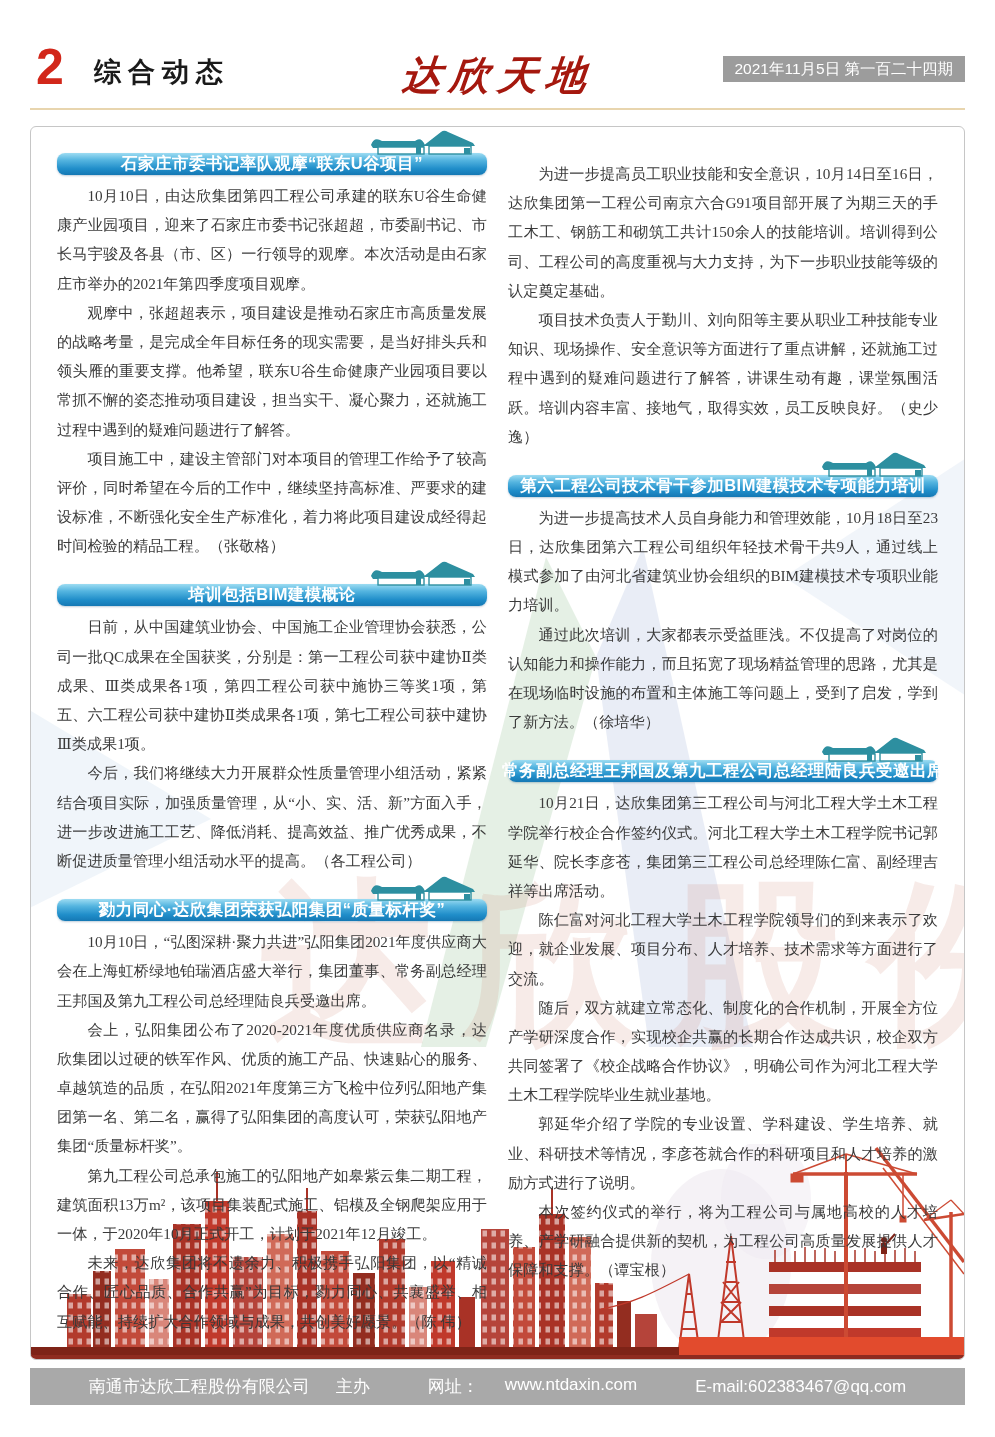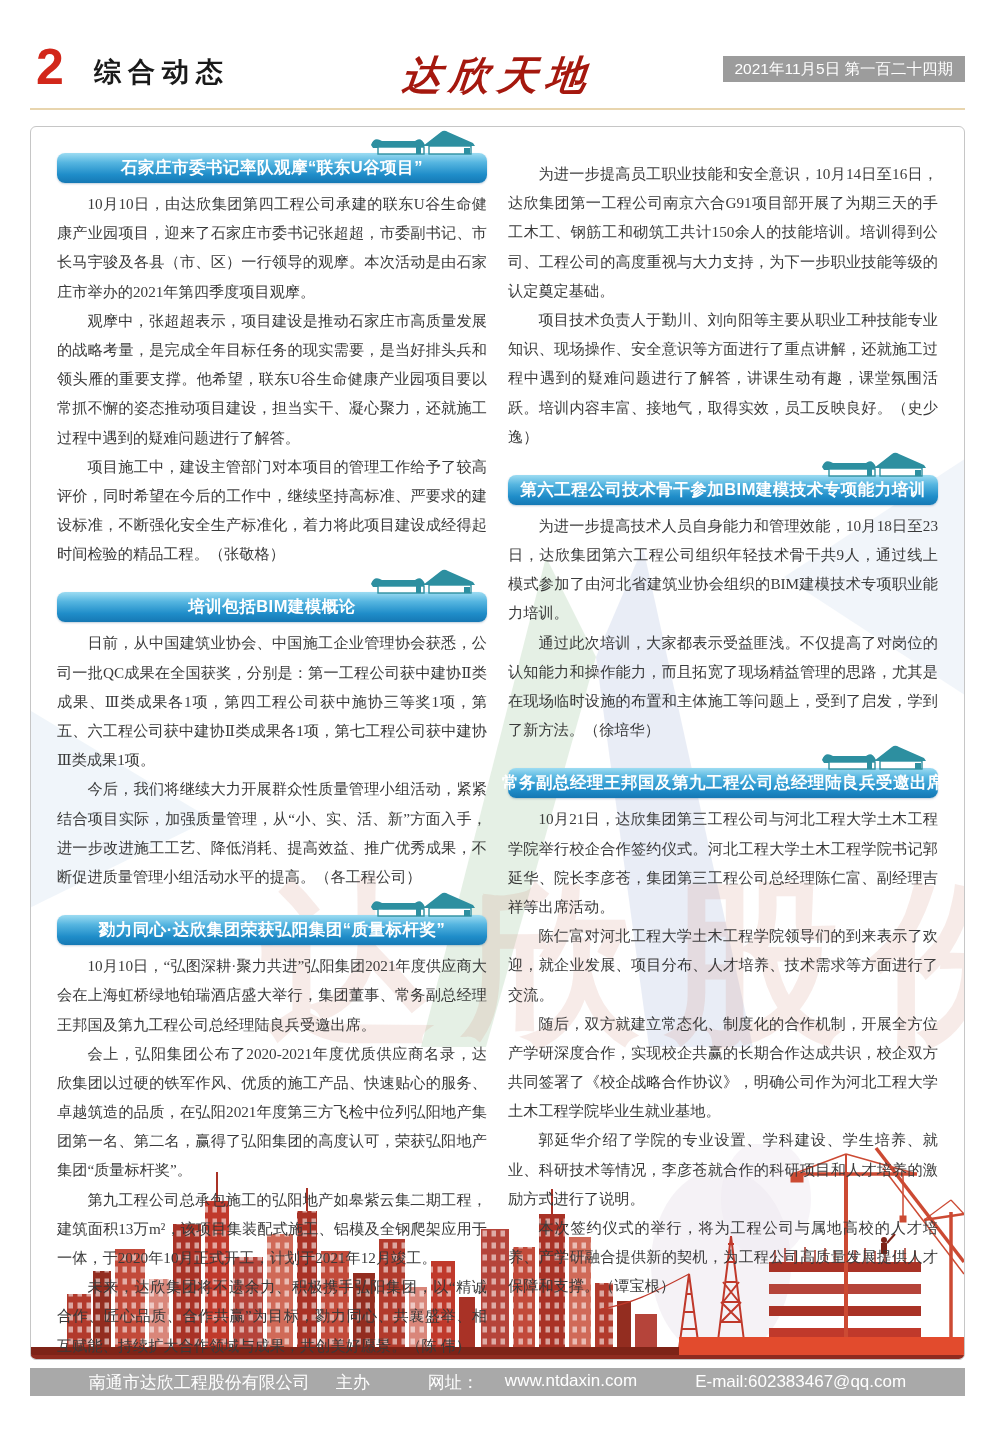--- a/index.html
+++ b/index.html
@@ -35,34 +35,34 @@
            font-family:"Liberation Serif",serif;line-height:1;}
   .wm-tri-l{left:-40px;top:560px;width:220px;height:240px;background:#e3ecf5;opacity:.55;
            clip-path:polygon(0 0,100% 55%,0 100%);}
   .wm-tri-r{right:-50px;top:300px;width:230px;height:300px;background:#e3ecf5;opacity:.5;
            clip-path:polygon(100% 0,0 50%,100% 100%);}
 
   
   .article{margin-bottom:24px;position:relative;}
   .bar-wrap{position:relative;}
   .house-icon{position:absolute;right:8px;top:-27px;width:110px;height:30px;}
-  .title-bar{height:30px;border-radius:8px;display:flex;align-items:center;justify-content:center;
+  .title-bar{height:22px;border-radius:8px;display:flex;align-items:center;justify-content:center;
           background:linear-gradient(180deg,#9ddcf2 0%,#55b5e0 32%,#1f8dc9 72%,#1578b4 100%);
           box-shadow:0 1px 2px rgba(0,60,110,.25);}
   .title-bar span{color:#fff;font-weight:bold;font-size:16.5px;white-space:nowrap;
           font-family:"Liberation Sans",sans-serif;letter-spacing:.5px;}
   .paras{margin-top:6px;}
   .paras p{margin:0;text-align:justify;text-indent:2em;font-size:15.2px;
           line-height:1.92;color:#3a3a3a;}
 
   
   .skyline{position:absolute;left:0;right:0;bottom:0;height:215px;z-index:1;}
 
   
-  .footer-bar{margin-top:8px;height:28px;background:#a9a9a9;display:flex;align-items:center;
+  .footer-bar{margin-top:8px;height:37px;background:#a9a9a9;display:flex;align-items:center;
           justify-content:center;gap:58px;color:#fff;
           font-family:"Liberation Sans",sans-serif;font-size:17px;}
   .footer-bar .grp{display:flex;gap:26px;white-space:nowrap;}
 </style>
 </head>
 <body>
 
 <div class="page">
 
   <div class="masthead">

